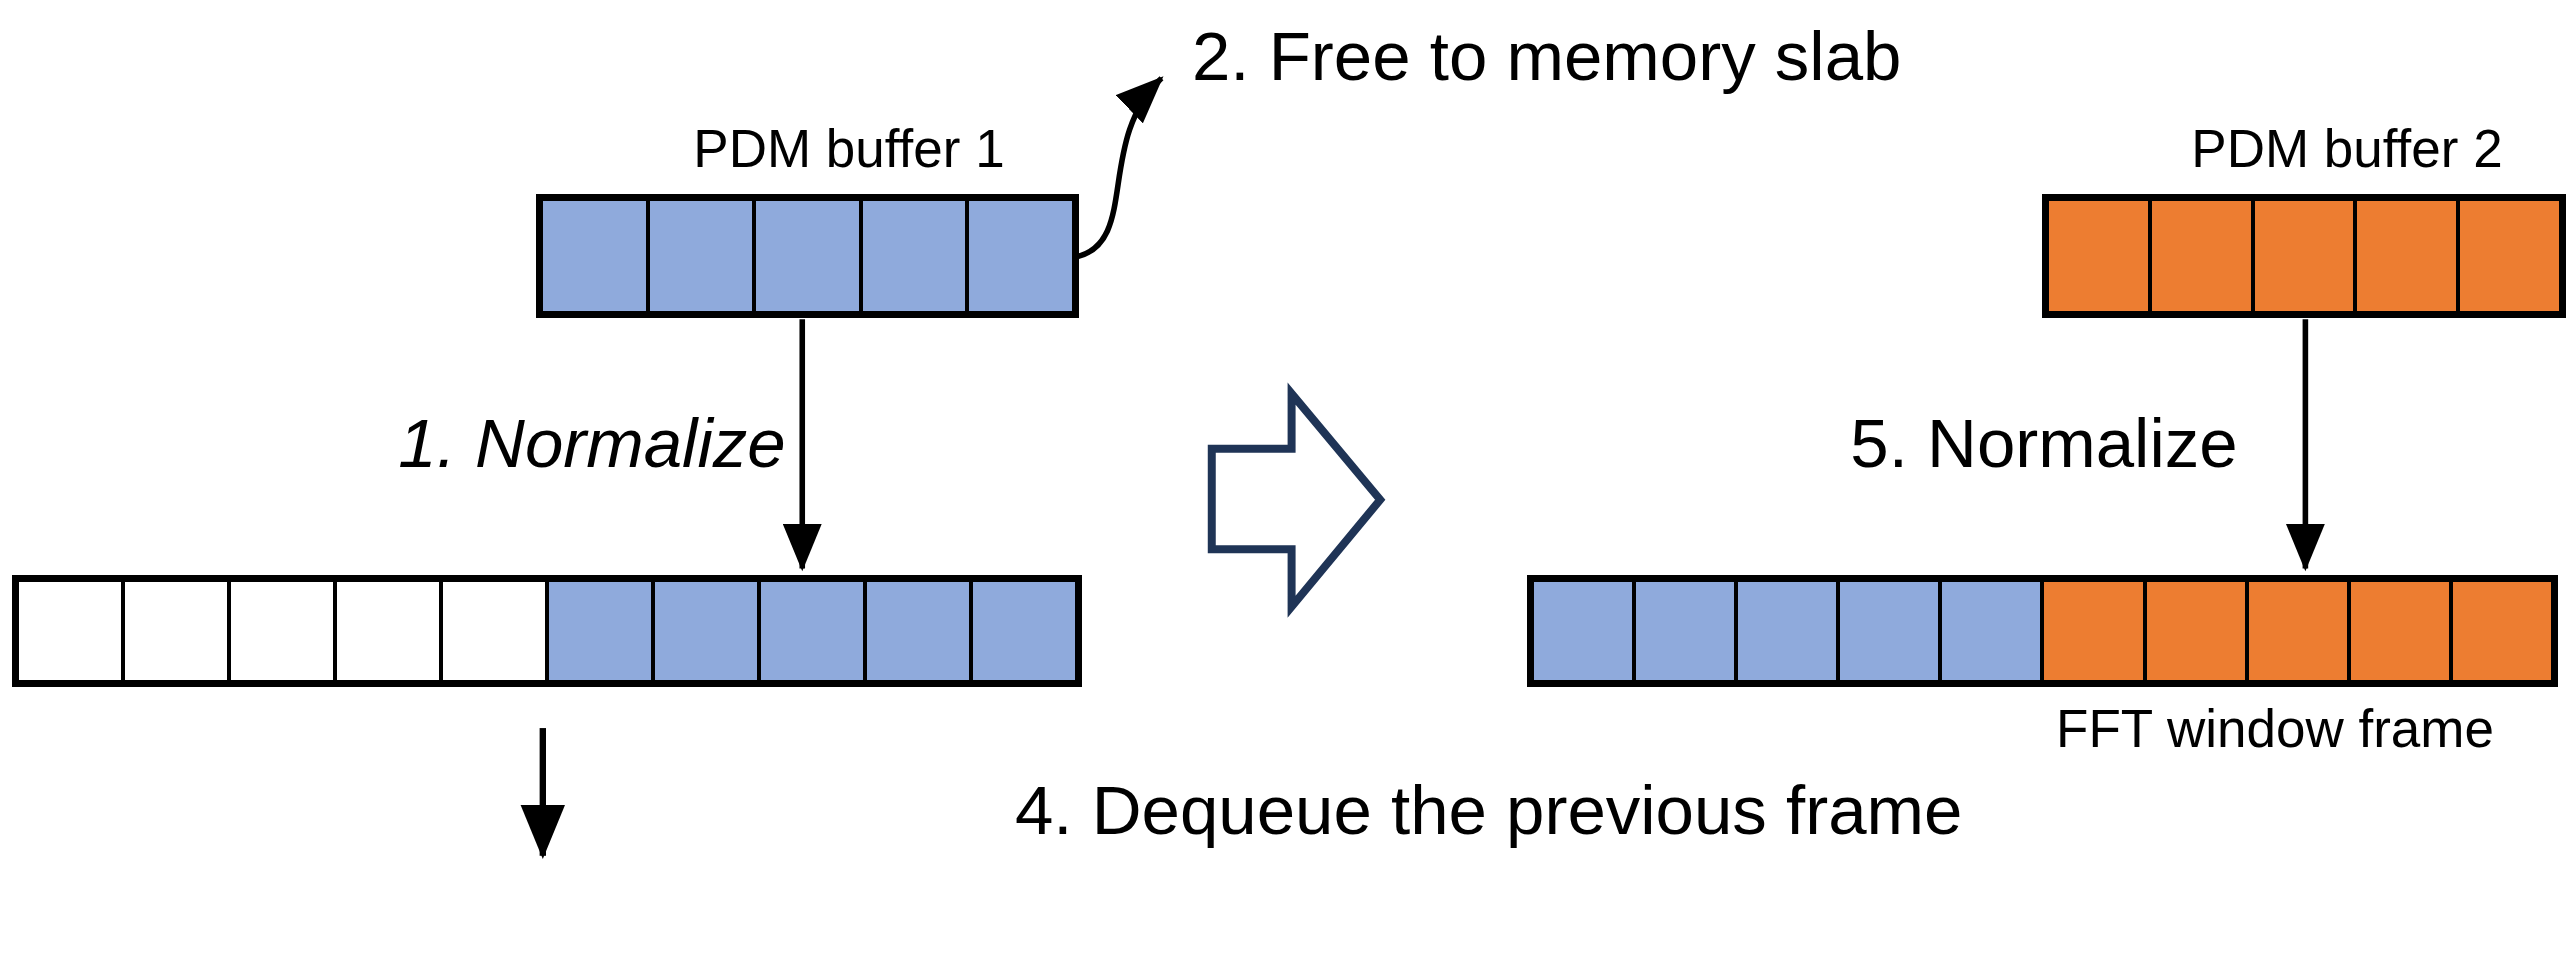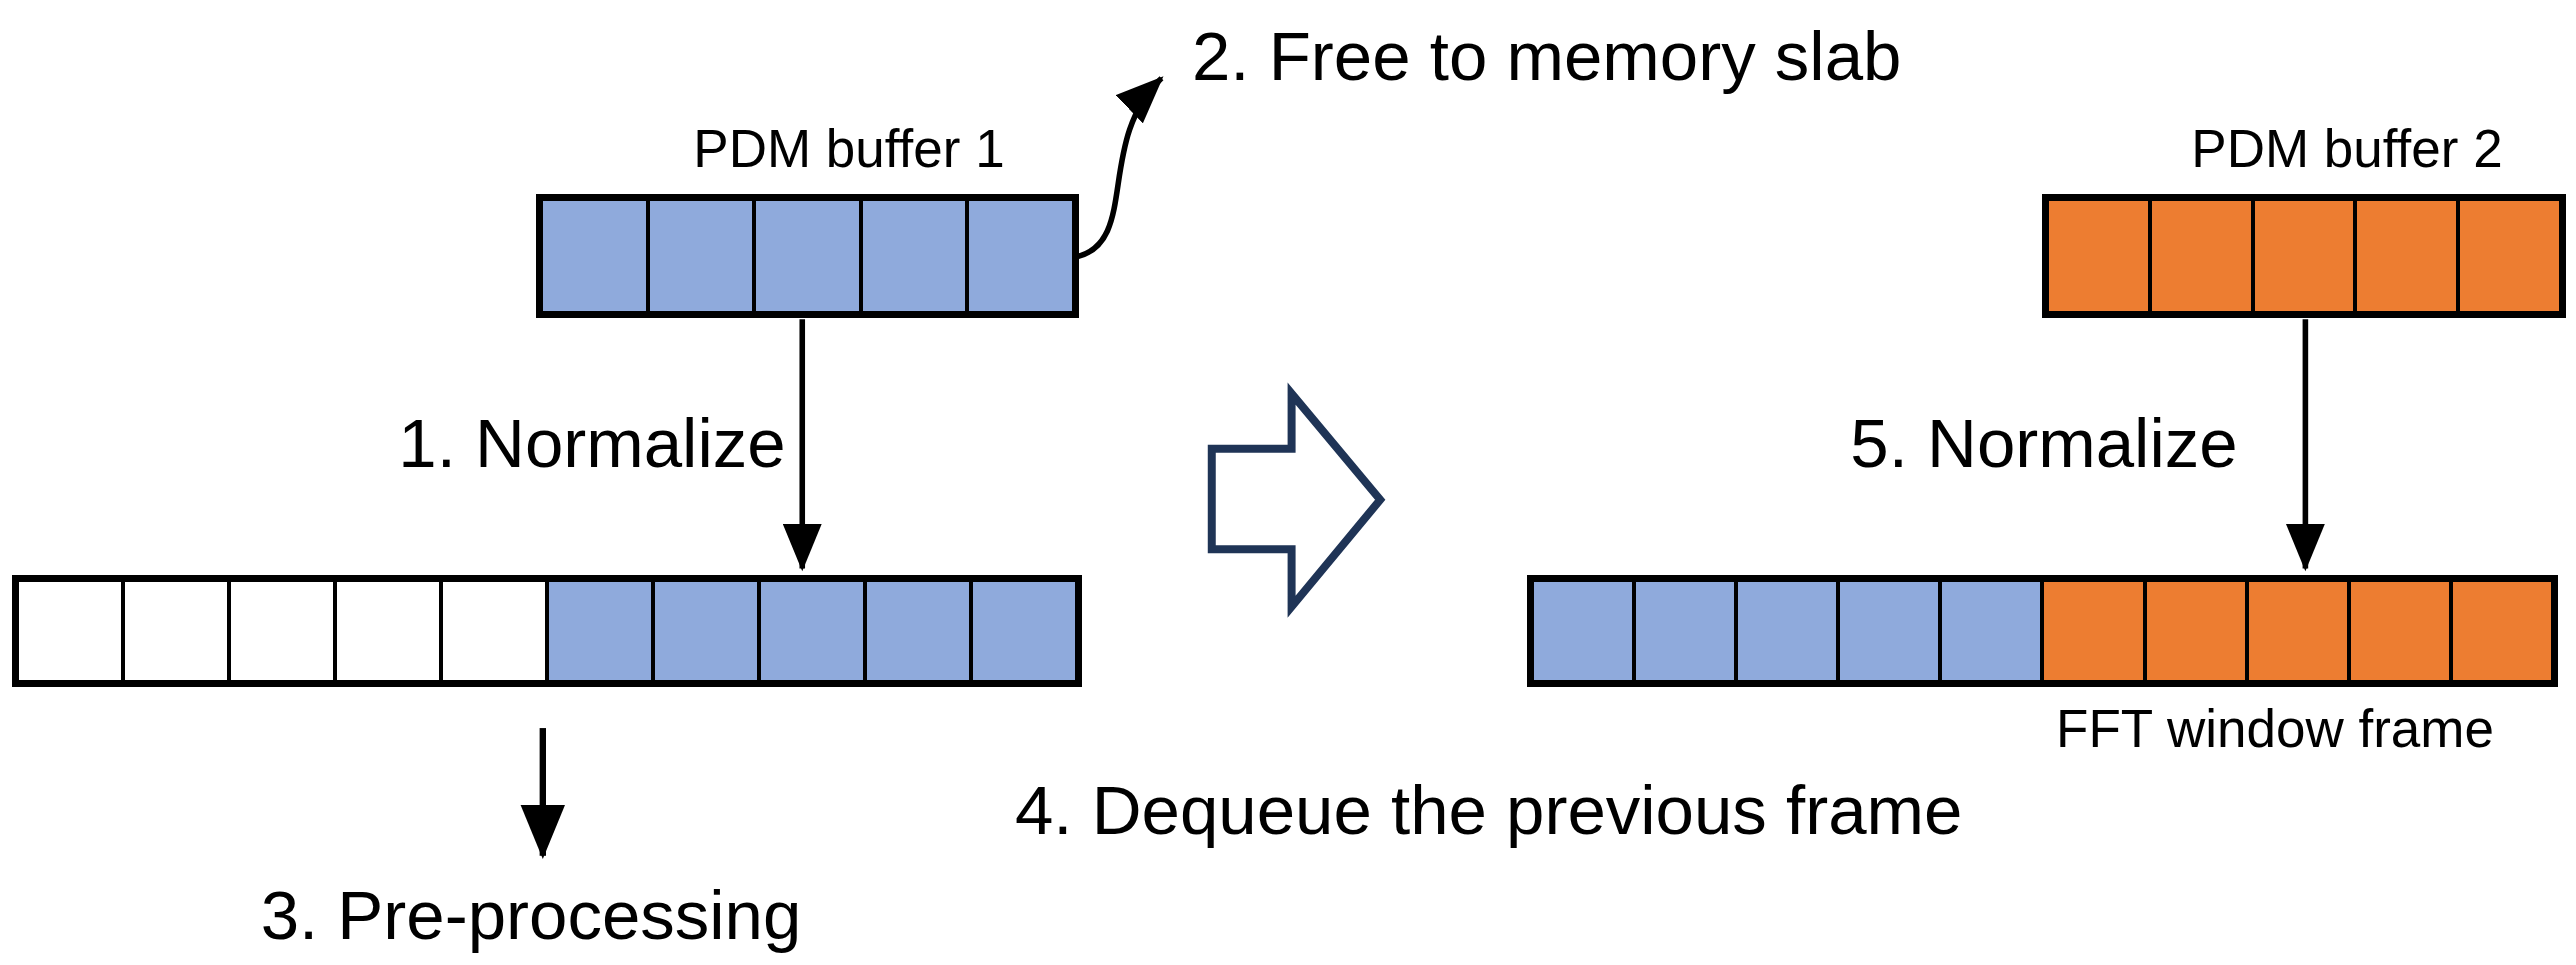--- a/index.html
+++ b/index.html
@@ -100,23 +100,22 @@
       <div class="cell" style="background: rgb(143, 170, 220);"></div>
       <div class="cell" style="background: rgb(143, 170, 220);"></div>
       <div class="cell" style="background: rgb(237, 125, 49);"></div>
       <div class="cell" style="background: rgb(237, 125, 49);"></div>
       <div class="cell" style="background: rgb(237, 125, 49);"></div>
       <div class="cell" style="background: rgb(237, 125, 49);"></div>
       <div class="cell" style="background: rgb(237, 125, 49);"></div>
     </div>
   <div class="lbl buffer-label centered" style="left:2275px; top:729px;">FFT window frame</div>
 
-  <div class="lbl step-label centered" style="left:592px; top:444px;">1. Normalize</div>
+  <div class="lbl step-label centered" style="left:592px; top:444px;font-style:italic;">1. Normalize</div>
   <div class="lbl step-label" style="left:1192px; top:20px;">2. Free to memory slab</div>
-  <div class="lbl step-label centered" style="left:531px; top:916px;">3. Pre-processing</div>
   <div class="lbl step-label" style="left:1015px; top:750px;margin-top:24px;">4. Dequeue the previous frame</div>
   <div class="lbl step-label centered" style="left:2044px; top:444px;">5. Normalize</div>
 
   <svg class="overlay" width="2576" height="966" viewBox="0 0 3227 1210">
     <defs>
       <marker id="ah" markerUnits="strokeWidth" markerWidth="9" markerHeight="7" refX="8" refY="3.5" orient="auto">
         <path d="M0,0 L8.5,3.5 L0,7 Z" fill="#000000"></path>
       </marker>
     </defs>
 

